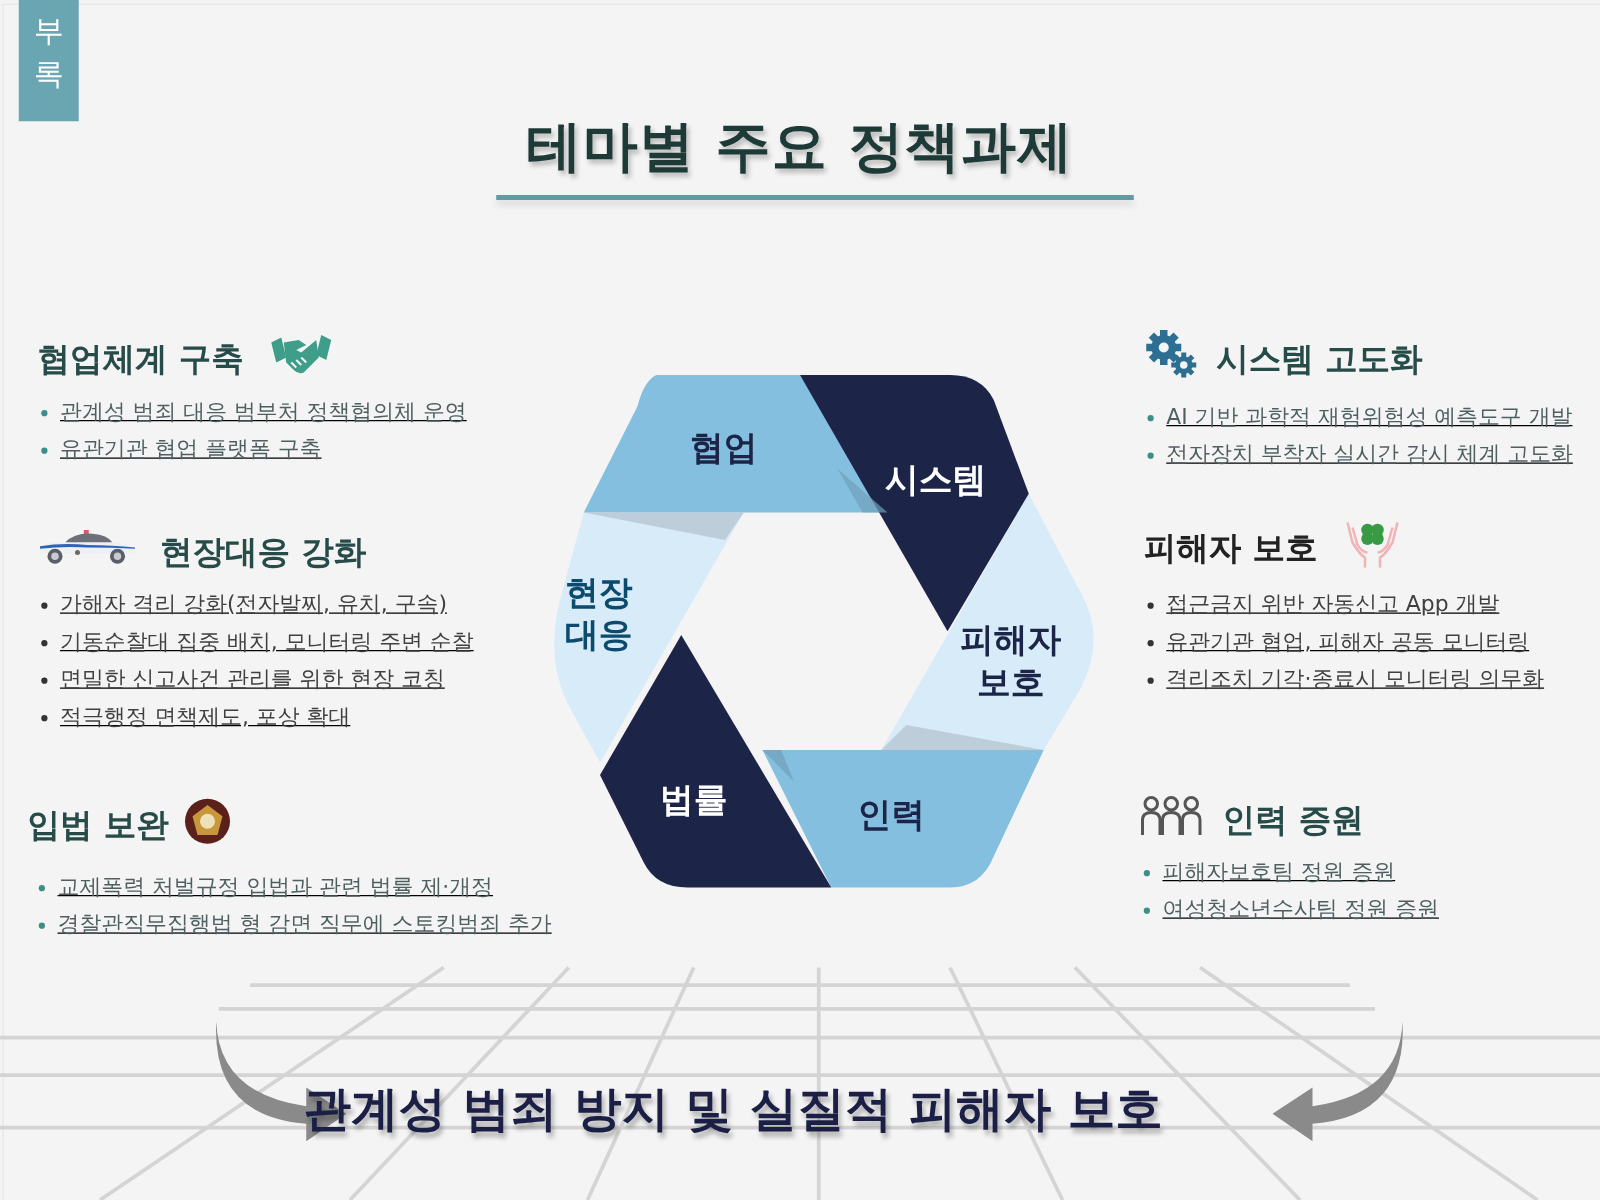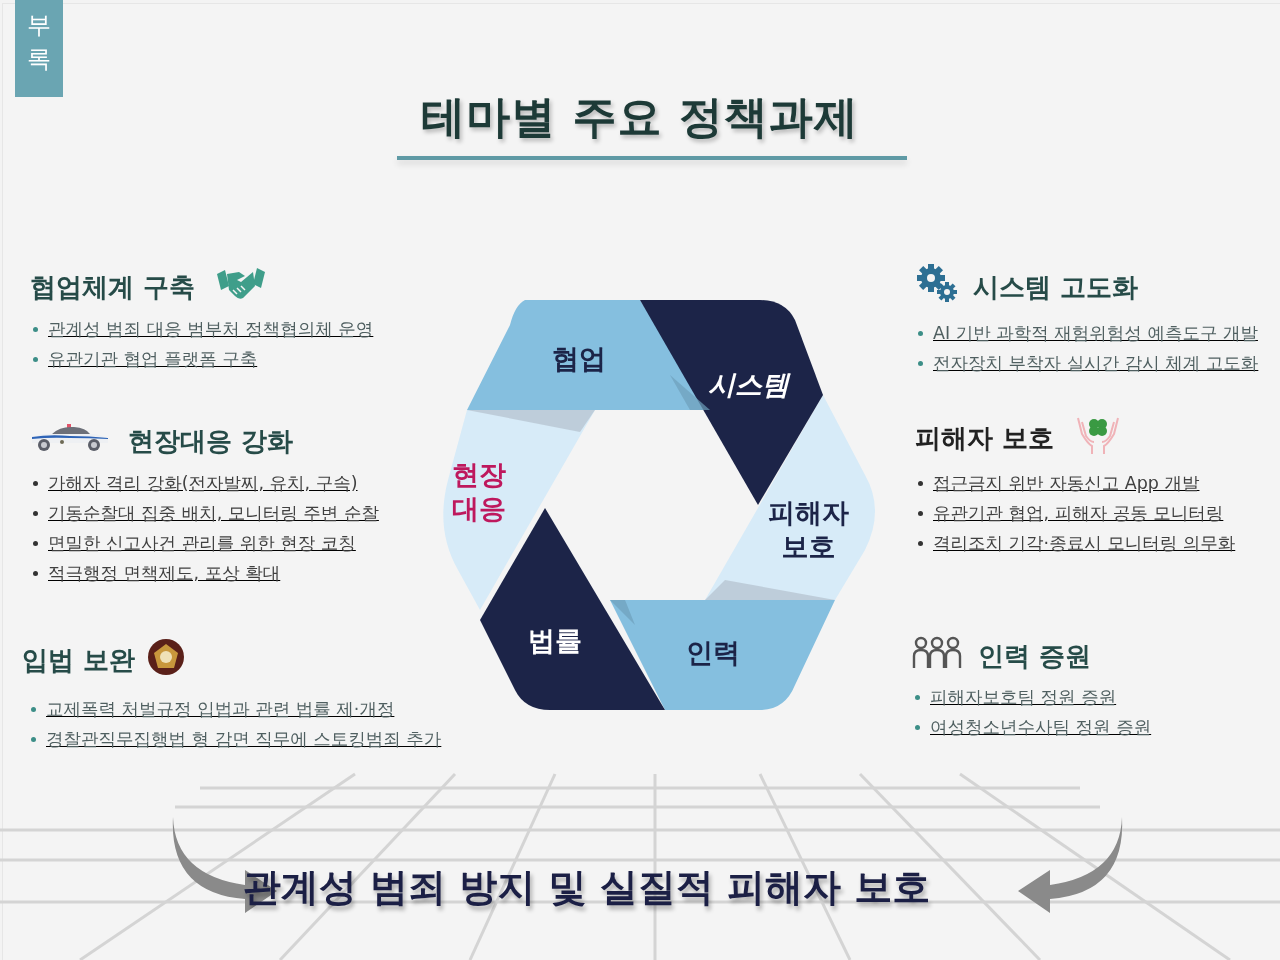--- a/index.html
+++ b/index.html
@@ -183,28 +183,28 @@
     <path d="M210,20 L330,20 Q355,20 365,40 L393,115 L328,225 Z" fill="#1c2448"></path>
 
     <path d="M115,228 L235,430 L120,430 Q95,430 85,410 L50,340 Z" fill="#1c2448"></path>
 
     <polygon points="240,95 280,130 260,130" fill="#6e9fbb" opacity="0.7"></polygon>
     <polygon points="37,130 165,130 150,152" fill="#b8c6d2" opacity="0.8"></polygon>
     <polygon points="275,320 405,320 295,300" fill="#b8c6d2" opacity="0.8"></polygon>
     <polygon points="180,320 205,345 195,320" fill="#6e9fbb" opacity="0.7"></polygon>
   </svg>
   <div class="hex-label" style="left:122px;top:62px;color:#1c2448;">협업</div>
-  <div class="hex-label" style="left:278px;top:88px;color:#ffffff;font-style:italic;">시스템</div>
+  <div class="hex-label" style="left:278px;top:88px;color:#ffffff;">시스템</div>
   <div class="hex-label" style="left:338px;top:216px;color:#1c2448;">
     <div>피해자</div>
     <div>보호</div>
   </div>
   <div class="hex-label" style="left:256px;top:356px;color:#1c2448;">인력</div>
   <div class="hex-label" style="left:98px;top:344px;color:#ffffff;">법률</div>
-  <div class="hex-label" style="left:22px;top:178px;color:#be185d;">
+  <div class="hex-label" style="left:22px;top:178px;color:#0c4a6e;">
     <div>현장</div>
     <div>대응</div>
   </div>
 </div>
 
 <div class="grid">
   <svg width="1280" height="200" viewBox="0 0 1280 200">
     <g stroke="#d4d4d4" stroke-width="3" fill="none">
       <line x1="200" y1="28" x2="1080" y2="28"></line>
       <line x1="175" y1="47" x2="1100" y2="47"></line>

